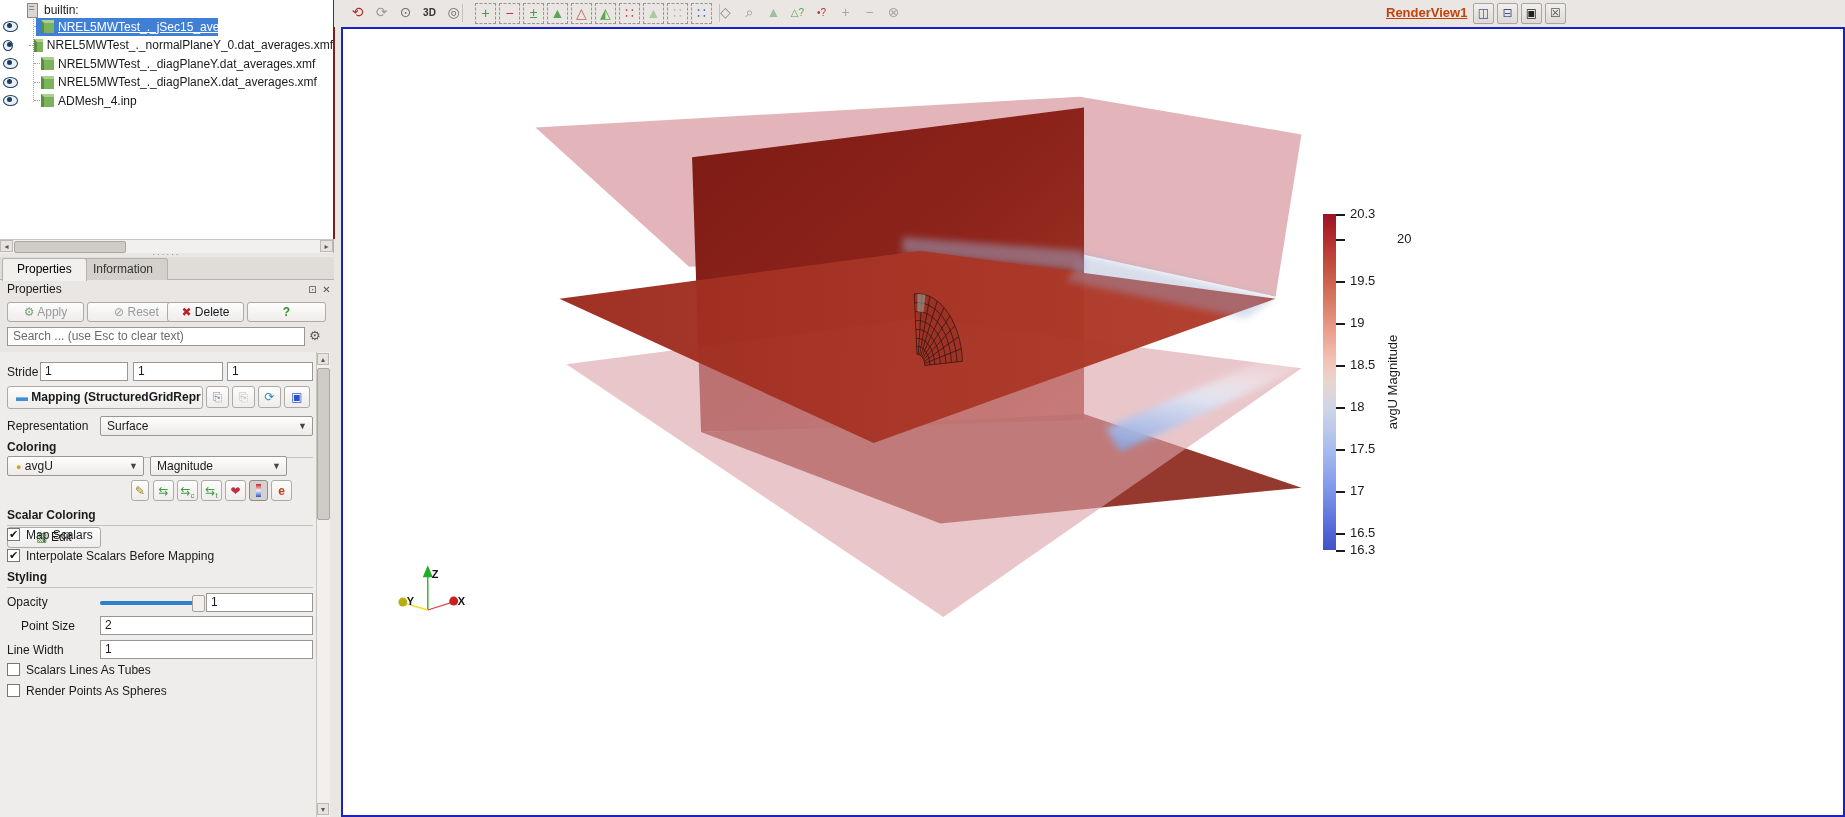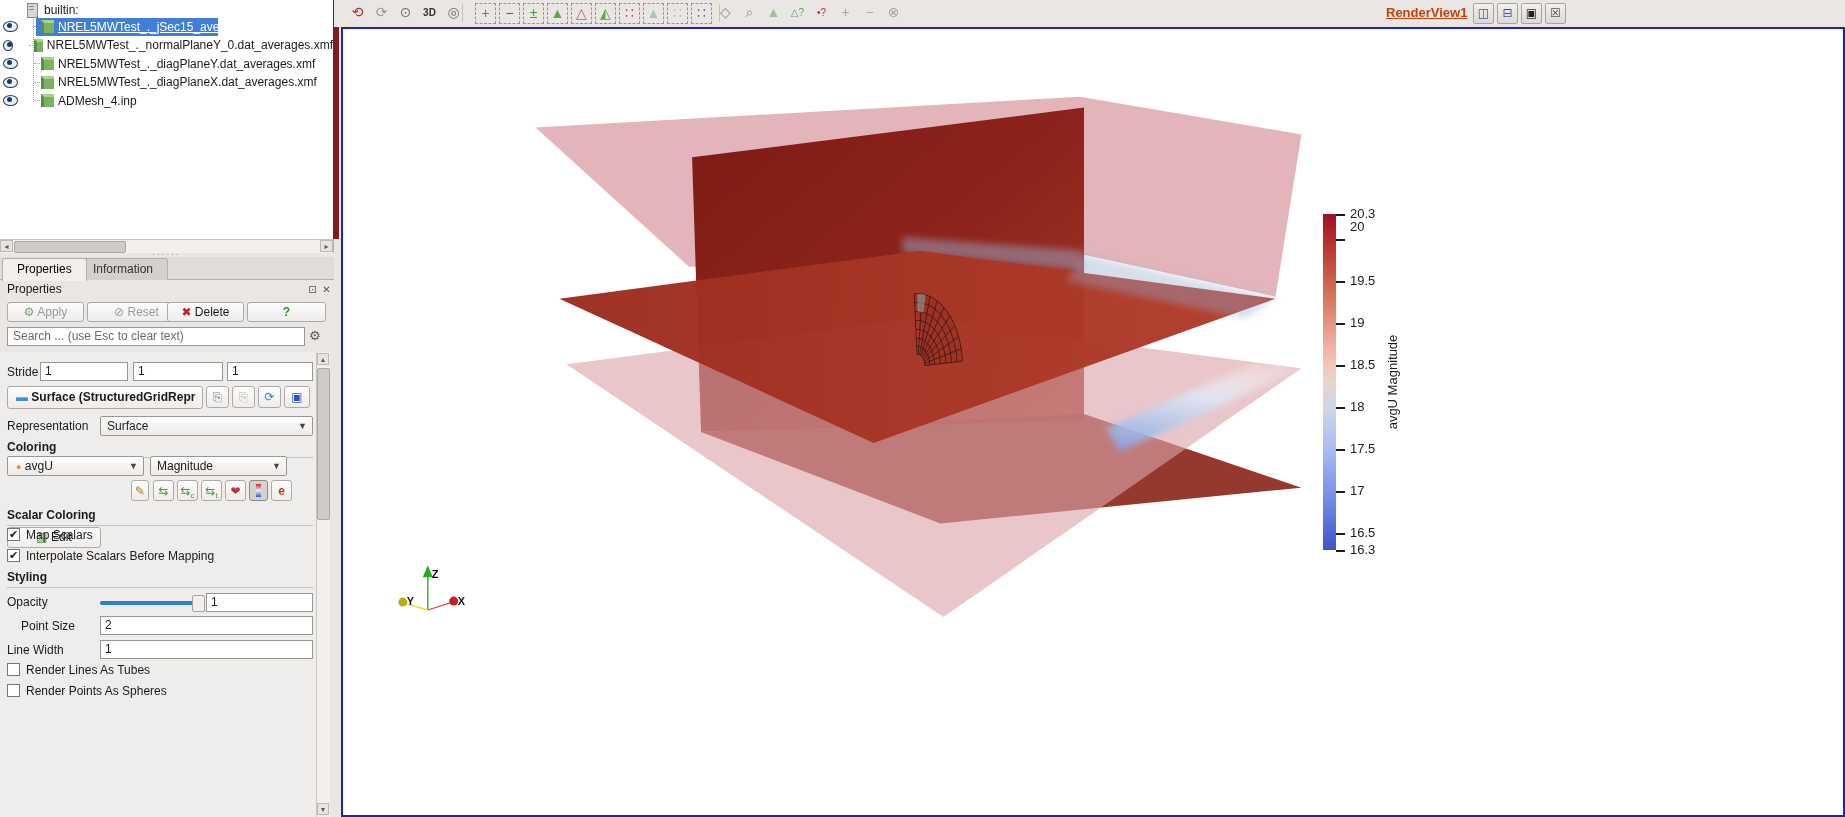--- a/index.html
+++ b/index.html
@@ -1,21 +1,21 @@
 <!DOCTYPE html>
 <html><head>
 <meta charset="utf-8">
 <style>
   html,body{margin:0;padding:0;background:#bfbcb8;}
   #app{position:relative;width:1845px;height:817px;background:#e9e6e3;
        font-family:"Liberation Sans","DejaVu Sans",sans-serif;font-size:12px;color:#1a1a1a;
        overflow:hidden;-webkit-user-select:none;user-select:none;}
   .abs{position:absolute;}
   
-  #pipeline{left:0;top:0;width:333px;height:239px;background:#ffffff;border-right:6px solid #7f1d1d;overflow:hidden;}
+  #pipeline{left:0;top:0;width:333px;height:239px;background:#ffffff;border-right:2px solid #7f1d1d;overflow:hidden;}
   .prow{position:absolute;left:0;width:333px;height:18px;display:flex;align-items:center;}
   .prow .label{white-space:nowrap;}
   .eye{display:inline-block;width:13px;height:9px;border:1px solid #1d3d60;border-radius:50%;position:relative;background:#e8f0f8;}
   .eye::after{content:"";position:absolute;left:3px;top:1px;width:5px;height:5px;background:#1d3d60;border-radius:50%;}
   .cube{display:inline-block;width:10px;height:10px;background:#7cb25c;border-top:3px solid #a9d18b;border-left:3px solid #5a8e40;box-sizing:content-box;}
   .srvicon{display:inline-block;width:9px;height:13px;background:#d9d6d3;border:1px solid #8a8784;position:relative;}
   .srvicon::after{content:"";position:absolute;left:1px;top:2px;width:5px;height:1px;background:#8a8784;box-shadow:0 3px 0 #8a8784;}
   .treeline{position:absolute;left:33px;top:10px;width:0;height:92px;border-left:1px dotted #a9a6a2;}
   .stub{display:inline-block;width:6px;height:0;border-top:1px dotted #a9a6a2;margin-right:1px;}
   .selbg{position:absolute;left:36px;top:0;height:18px;background:#3f7fd6;z-index:0;}
@@ -145,21 +145,21 @@
   <span id="search-gear" class="abs">⚙</span>
 
   <div id="propscroll" class="abs">
 
     <span class="lbl" style="left:7px;top:13px;">Stride</span>
     <span class="input" style="left:40px;top:10px;width:88px;">1</span>
     <span class="input" style="left:133px;top:10px;width:90px;">1</span>
     <span class="input" style="left:227px;top:10px;width:86px;">1</span>
 
     <span class="btn" style="position:absolute;left:7px;top:34px;width:196px;height:23px;line-height:21px;text-align:left;padding-left:8px;font-weight:bold;white-space:nowrap;overflow:hidden;"><span style="color:#3f8fd2;">▬</span>
-      <span>Surface (StructuredGridRepr</span></span>
+      <span>Mapping (StructuredGridRepr</span></span>
     <span class="mini" style="left:206px;top:34px;width:23px;color:#7a8a99;">⎘</span>
     <span class="mini" style="left:232px;top:34px;width:23px;color:#c0bdb9;">⎘</span>
     <span class="mini" style="left:258px;top:34px;width:23px;color:#2f8fbf;">⟳</span>
     <span class="mini" style="left:284px;top:34px;width:26px;color:#2a55c8;">▣</span>
 
     <span class="lbl" style="left:7px;top:67px;">Representation</span>
     <span class="combo" style="left:100px;top:64px;width:213px;">
       <span>Surface</span>
       <span class="chev">▼</span></span>
 
@@ -192,21 +192,21 @@
     <span class="lbl" style="left:7px;top:243px;">Opacity</span>
     <span style="position:absolute;left:100px;top:249px;width:102px;height:4px;background:#b5b2ae;border-radius:2px;"></span>
     <span style="position:absolute;left:100px;top:249px;width:94px;height:4px;background:#2f7fd0;border-radius:2px;"></span>
     <span style="position:absolute;left:192px;top:243px;width:11px;height:15px;background:#f2f0ee;border:1px solid #a5a2a0;border-radius:2px;"></span>
     <span class="input" style="left:206px;top:241px;width:107px;" able="true">1</span>
     <span class="lbl" style="left:21px;top:267px;">Point Size</span>
     <span class="input" style="left:100px;top:264px;width:213px;">2</span>
     <span class="lbl" style="left:7px;top:291px;">Line Width</span>
     <span class="input" style="left:100px;top:288px;width:213px;">1</span>
     <span class="cb" style="left:7px;top:311px;"></span>
-    <span class="lbl" style="left:26px;top:311px;">Render Lines As Tubes</span>
+    <span class="lbl" style="left:26px;top:311px;">Scalars Lines As Tubes</span>
     <span class="cb" style="left:7px;top:332px;"></span>
     <span class="lbl" style="left:26px;top:332px;">Render Points As Spheres</span>
   </div>
 
   <div id="vscroll" class="abs">
     <span class="scr-btn" style="left:0px;top:1px;width:12px;">▴</span>
     <span class="scr-btn" style="left:0px;top:451px;width:12px;">▾</span>
   </div>
   <span id="vthumb" class="abs"></span>
 
@@ -318,21 +318,21 @@
         <text x="405" y="606" font-size="11" font-weight="bold" fill="#111">Y</text>
       </g>
     </svg>
 
     <div id="cbar"></div>
     <div id="cbar-title">avgU Magnitude</div>
 
   <div class="cbtick" style="top: 185px;"></div>
       <div class="cblab" style="top: 177px;">20.3</div>
       <div class="cbtick" style="top: 210px;"></div>
-      <div class="cblab" style="top: 190px;">20</div>
+      <div class="cblab" style="top: 202px; margin-left: 47px;">20</div>
       <div class="cbtick" style="top: 252px;"></div>
       <div class="cblab" style="top: 244px;">19.5</div>
       <div class="cbtick" style="top: 294px;"></div>
       <div class="cblab" style="top: 286px;">19</div>
       <div class="cbtick" style="top: 336px;"></div>
       <div class="cblab" style="top: 328px;">18.5</div>
       <div class="cbtick" style="top: 378px;"></div>
       <div class="cblab" style="top: 370px;">18</div>
       <div class="cbtick" style="top: 420px;"></div>
       <div class="cblab" style="top: 412px;">17.5</div>

